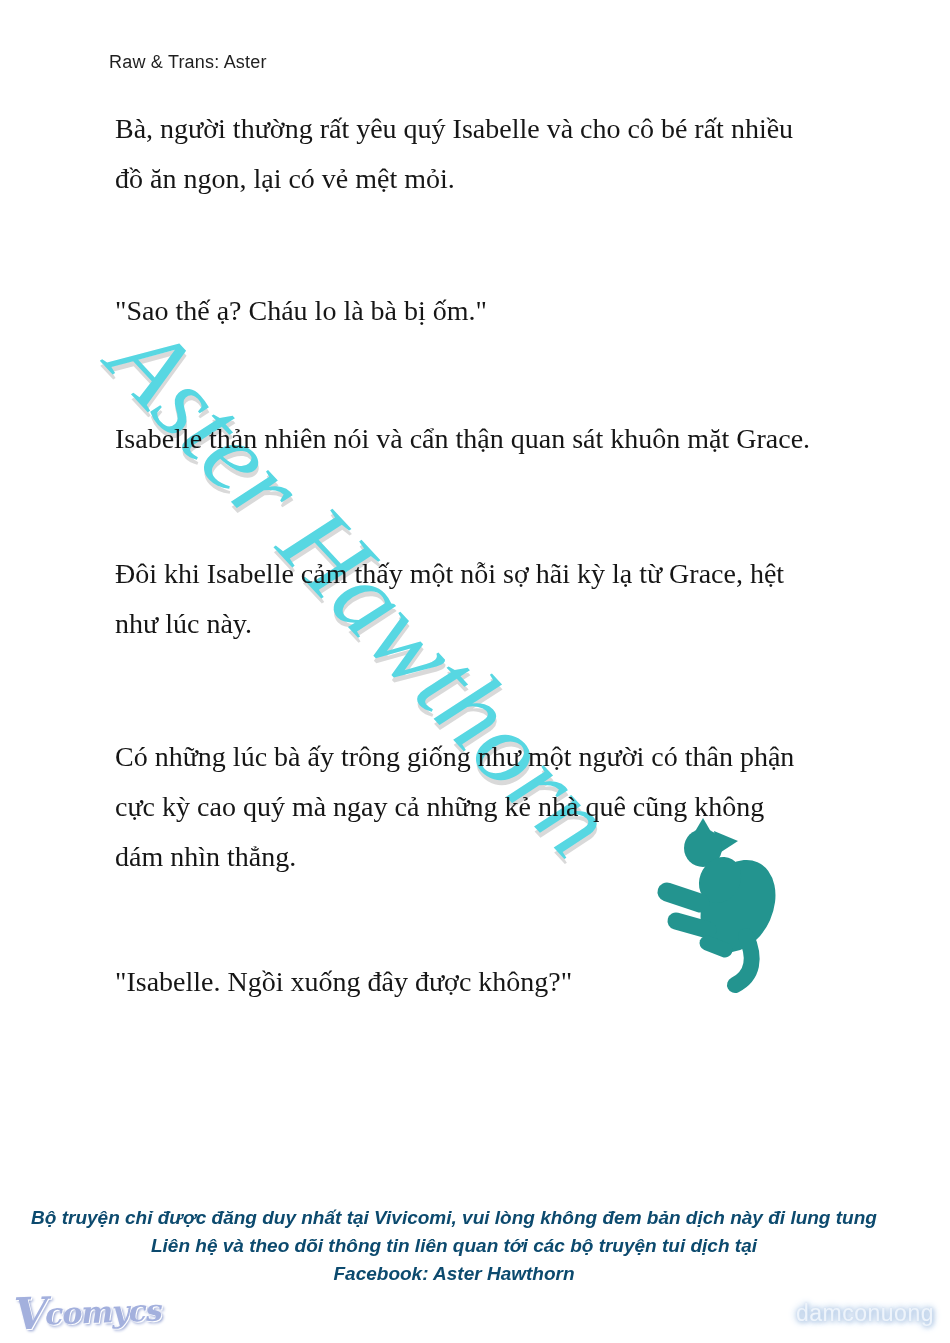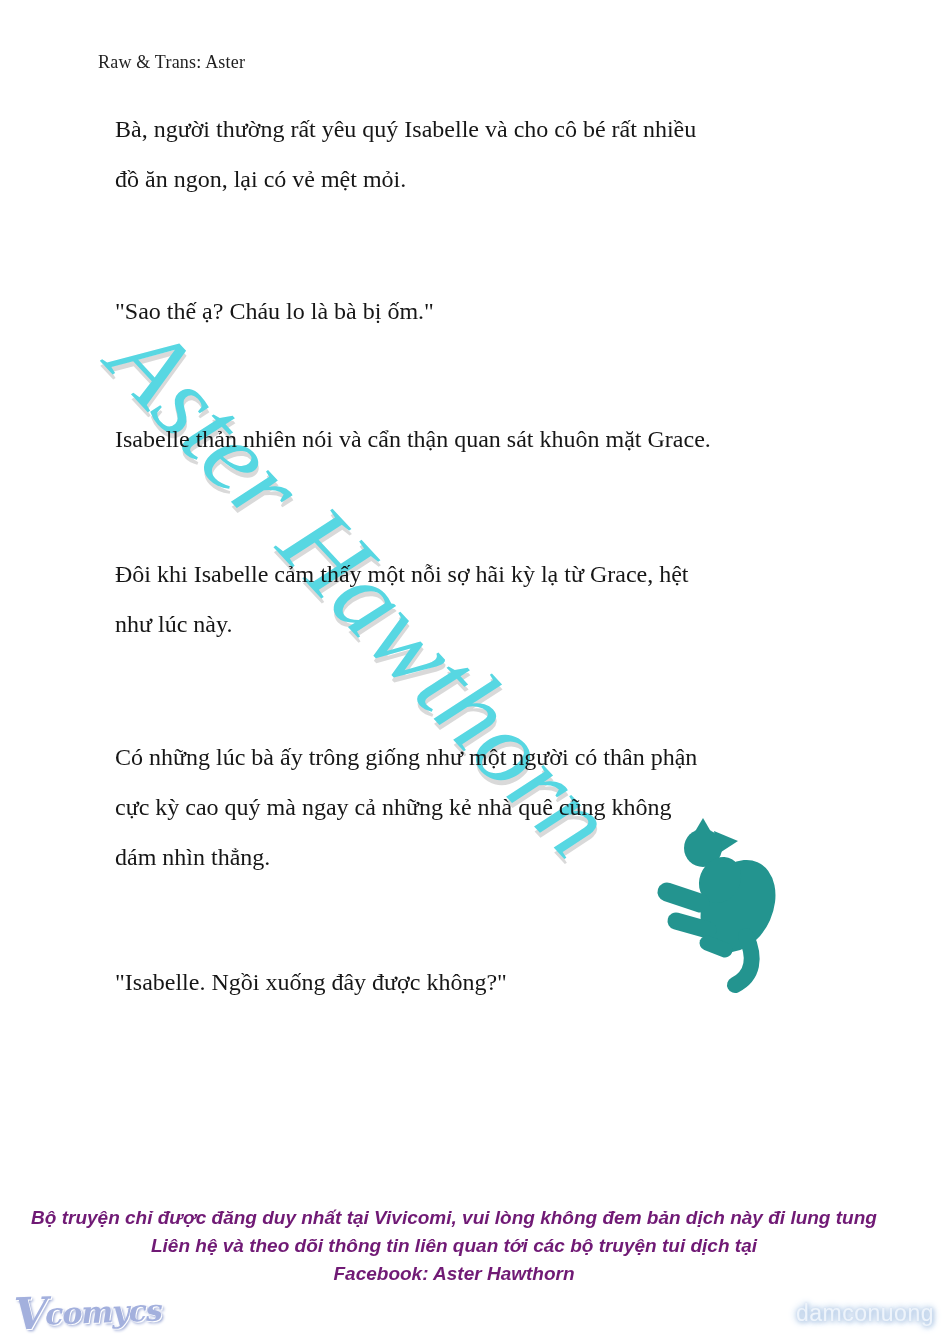--- a/index.html
+++ b/index.html
@@ -4,56 +4,56 @@
 <style>
   html,body{margin:0;padding:0;background:#e8e8e8;}
   .page{
     position:relative;
     width:950px;height:1343px;
     background:#ffffff;
     overflow:hidden;
     font-family:"Liberation Serif", serif;
   }
   .credit{
-    position:absolute;left:98px;top:52px;
-    font-family:Liberation Serif, serif;
+    position:absolute;left:109px;top:52px;
+    font-family:Liberation Sans, sans-serif;
     font-size:18px;color:#1f1f1f;letter-spacing:0.2px;
   }
   .watermark{
     position:absolute;left:168px;top:305px;
     transform:rotate(47deg);transform-origin:0 0;
     font-family:"Liberation Serif", serif;
     font-style:italic;
     font-size:106px;line-height:1;
     color:#57d7e2;
     text-shadow:4px 3px 0 rgba(120,120,120,0.28);
     white-space:nowrap;
     z-index:1;
   }
   .cat{
     position:absolute;left:650px;top:818px;
     width:130px;height:180px;z-index:2;
   }
   .para{
     position:absolute;left:115px;
-    font-size:24px;line-height:50px;
+    font-size:28px;line-height:50px;
     color:#161616;
     white-space:pre-line;
     width:max-content;max-width:760px;
     z-index:3;
   }
   .p1{top:104px;} .p2{top:286px;} .p3{top:414px;text-align:right;} .p4{top:549px;}
   .p5{top:732px;} .p6{top:957px;} .p7{top:1089px;}
   .footer{
     position:absolute;left:0;top:1204px;width:908px;
     text-align:center;
     font-family:"Liberation Sans", sans-serif;
     font-weight:bold;font-style:italic;
     font-size:19px;line-height:28px;
-    color:#701a75;
+    color:#0c4a6e;
     white-space:pre-line;
     z-index:3;
   }
   .vcomycs{
     position:absolute;left:14px;top:1290px;
     font-family:"DejaVu Serif", serif;
     font-style:italic;font-weight:bold;
     color:#a3b0dd;
     font-size:30px;line-height:44px;
     letter-spacing:-1px;

